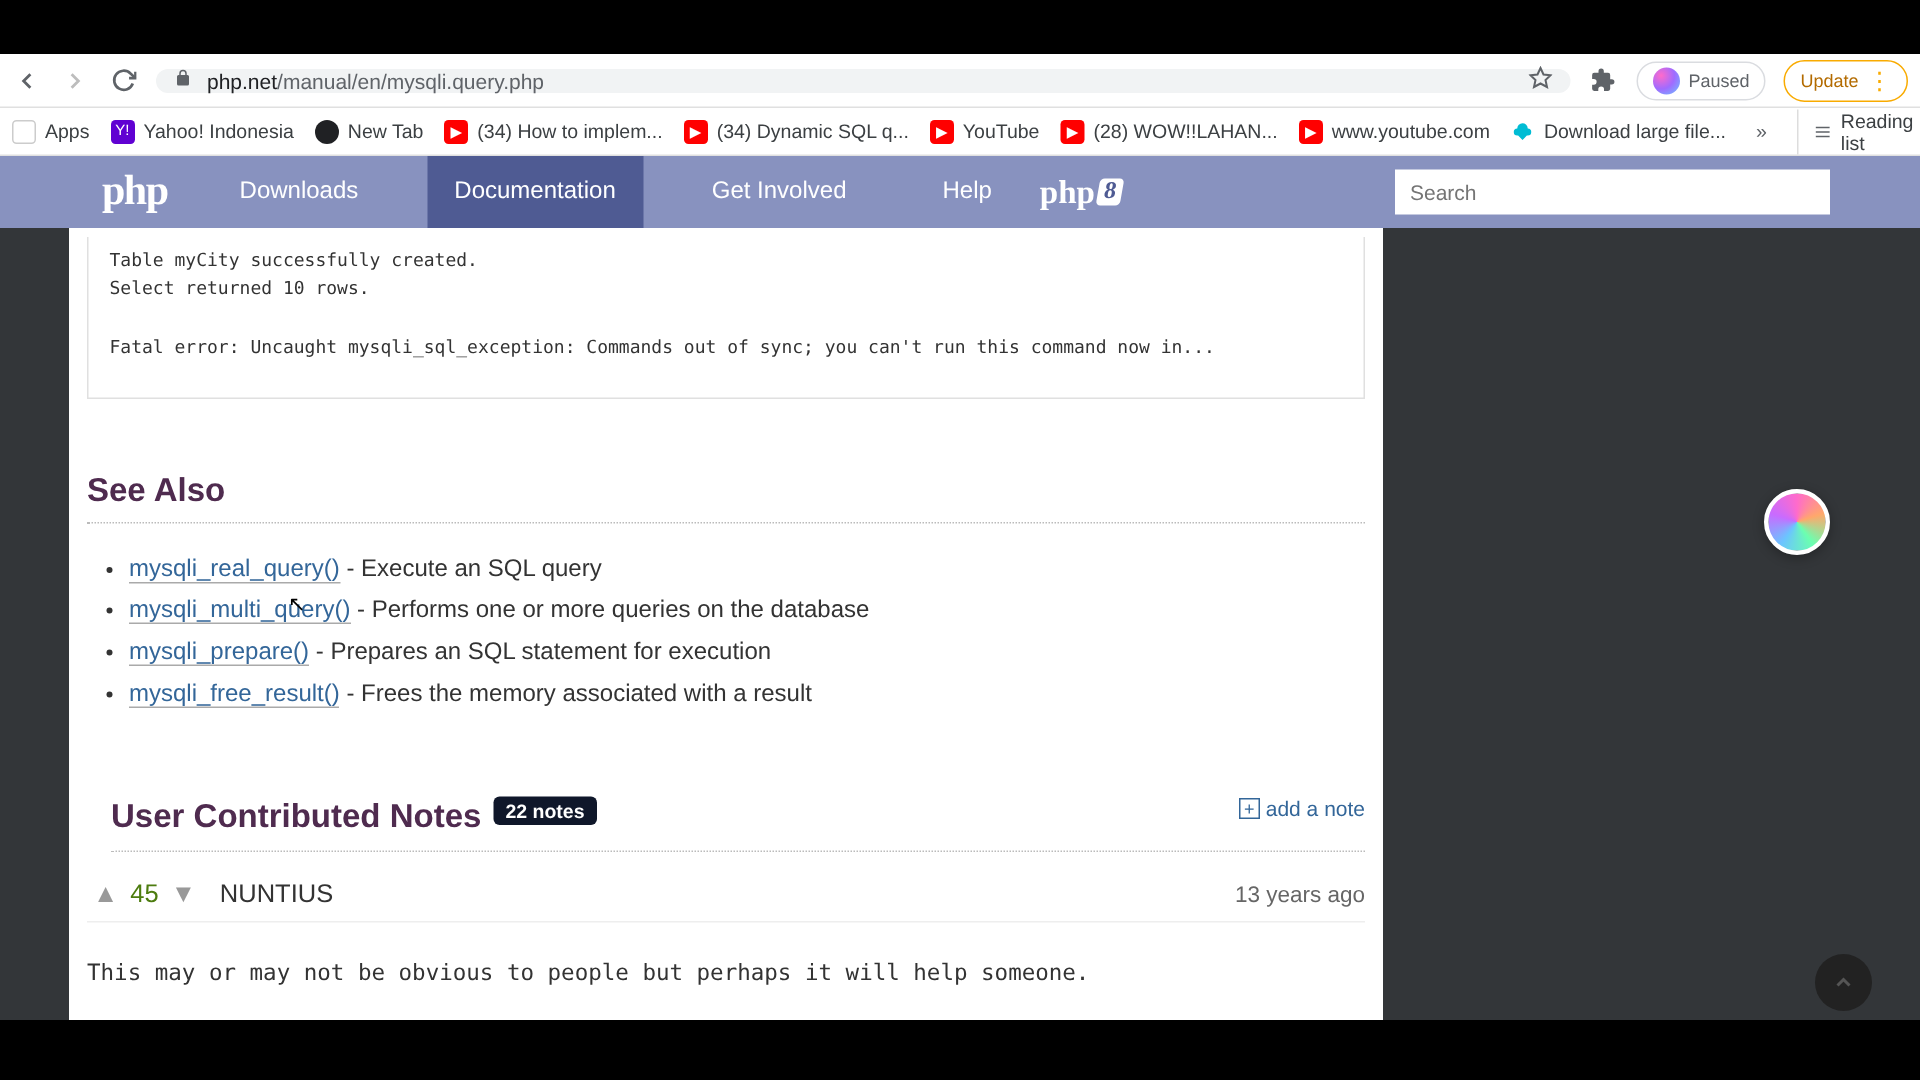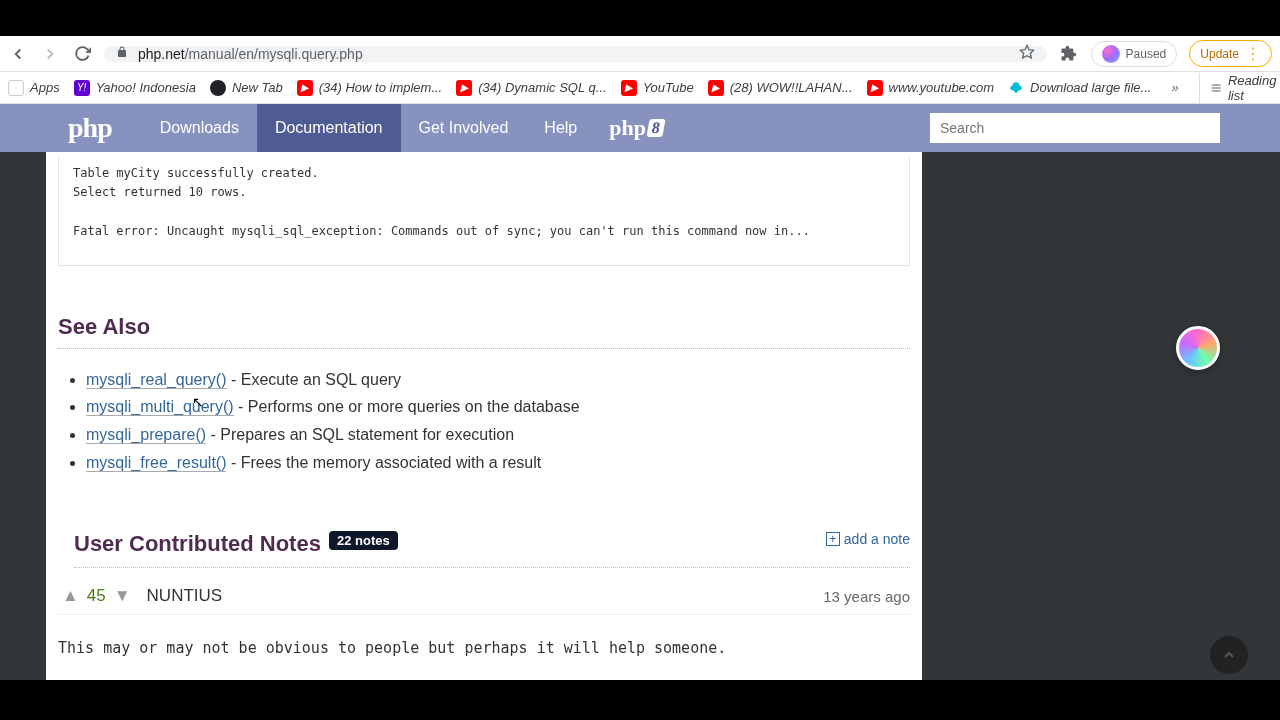--- a/index.html
+++ b/index.html
@@ -67,21 +67,21 @@
   }
   .kebab { color: #f9ab00; font-size: 16px; }
   
   .bookmarks-bar {
     position: absolute;
     top: 72px; left: 0; right: 0; height: 32px;
     background: #fff;
     display: flex; align-items: center;
     padding: 0 8px; gap: 14px;
     border-bottom: 1px solid #e0e0e0;
-    font-size: 13px; color: #3c4043; font-style: italic;
+    font-size: 13px; color: #3c4043;
   }
   .bm-item { display: flex; align-items: center; gap: 6px; cursor: pointer; white-space: nowrap; }
   .bm-ico {
     width: 16px; height: 16px; border-radius: 3px;
     display:flex;align-items:center;justify-content:center; font-size:10px; color:#fff;
   }
   .bm-apps { background:#fff; border:1px solid #ccc; display:grid;grid-template-columns:1fr 1fr;grid-template-rows:1fr 1fr;gap:1px;padding:1px;}
   .bm-apps span{background:#ea4335;border-radius:1px;}
   .bm-apps span:nth-child(2){background:#fbbc04;}
   .bm-apps span:nth-child(3){background:#34a853;}
@@ -102,21 +102,21 @@
   }
   
   .php-nav {
     position: absolute;
     top: 0; left: 0; right: 0; height: 48px;
     background: #8892bf;
     display: flex; align-items: center;
     padding: 0 0 0 68px;
   }
   .php-logo { font-weight: bold; font-size: 28px; color: #fff; font-family: Georgia, serif; letter-spacing:-1px;}
-  .php-nav-items { display:flex; margin-left: 30px; }
+  .php-nav-items { display:flex; margin-left: 30px; gap: 28px; }
   .php-nav-item {
     color: #fff; font-size: 16px; padding: 0 18px;
     height: 48px; display:flex;align-items:center; cursor:pointer;
   }
   .php-nav-item.active { background: #4f5b93; }
   .php8-logo { margin-left: 14px; font-weight:bold;color:#fff;font-family:Georgia,serif;font-size:22px;display:flex;align-items:center;}
   .php8-logo .eight{background:#fff;color:#4f5b93;border-radius:3px;padding:0 4px;margin-left:2px;font-size:16px;transform:skewX(-10deg);}
   .php-search {
     margin-left: auto; margin-right: 60px;
     width: 290px; height: 30px;

